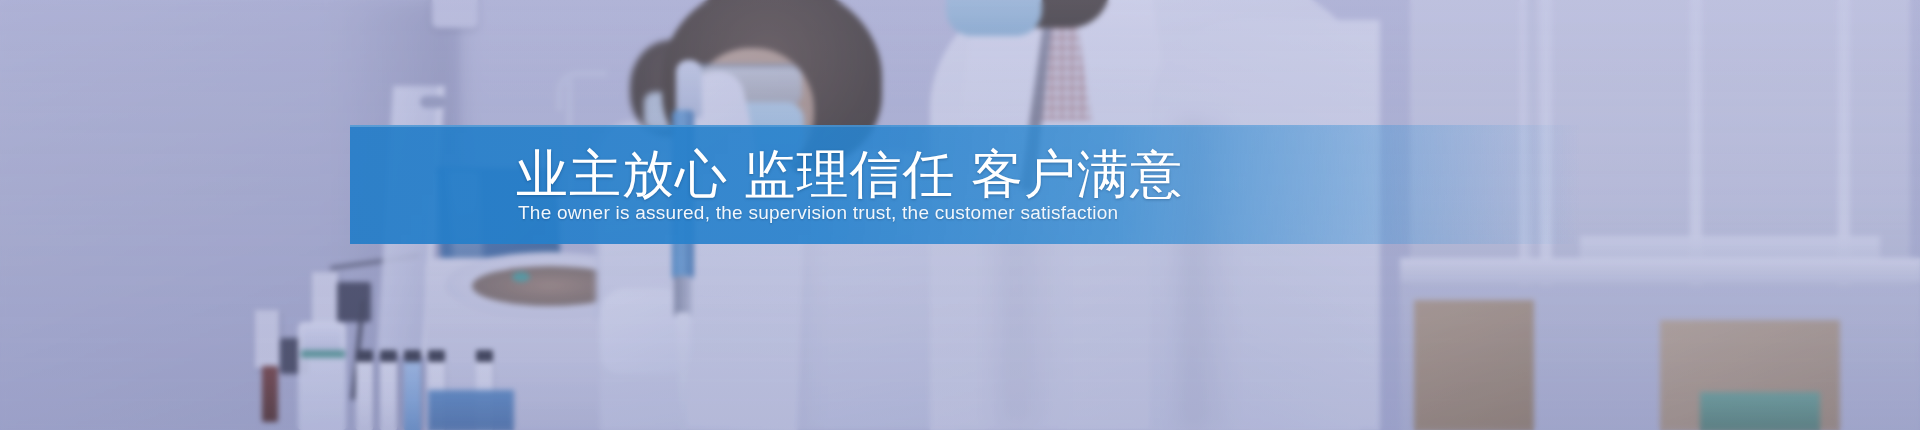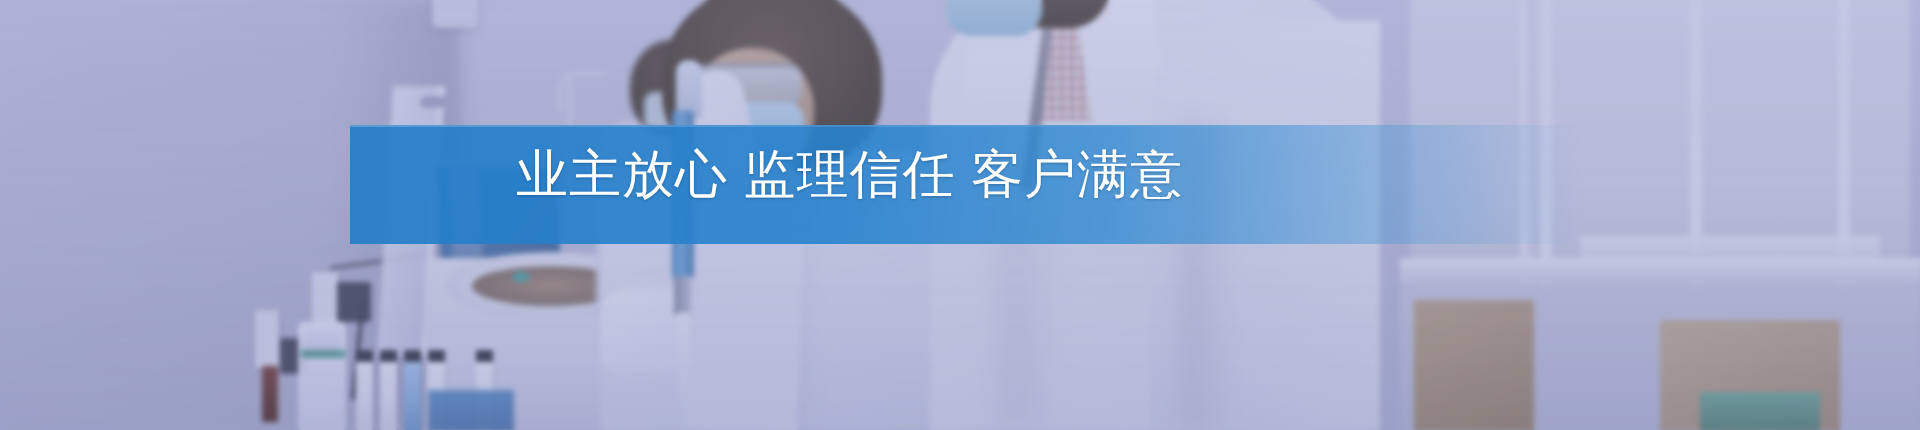--- a/index.html
+++ b/index.html
@@ -525,14 +525,15 @@
     <div class="photo-soften"></div>
     <div class="photo-cast"></div>
     <div class="photo-lift"></div>
   </div>
 
   <div class="band"></div>
   <div class="band-top-hi"></div>
 
   <div class="headline">业主放心 监理信任  客户满意</div>
 
+  <div class="subline">The owner is assured, the supervision trust, the customer satisfaction</div>
 
 </div>
 
 </body></html>

